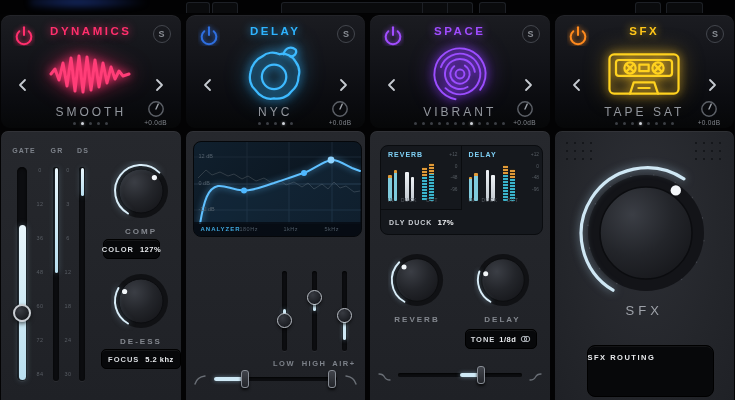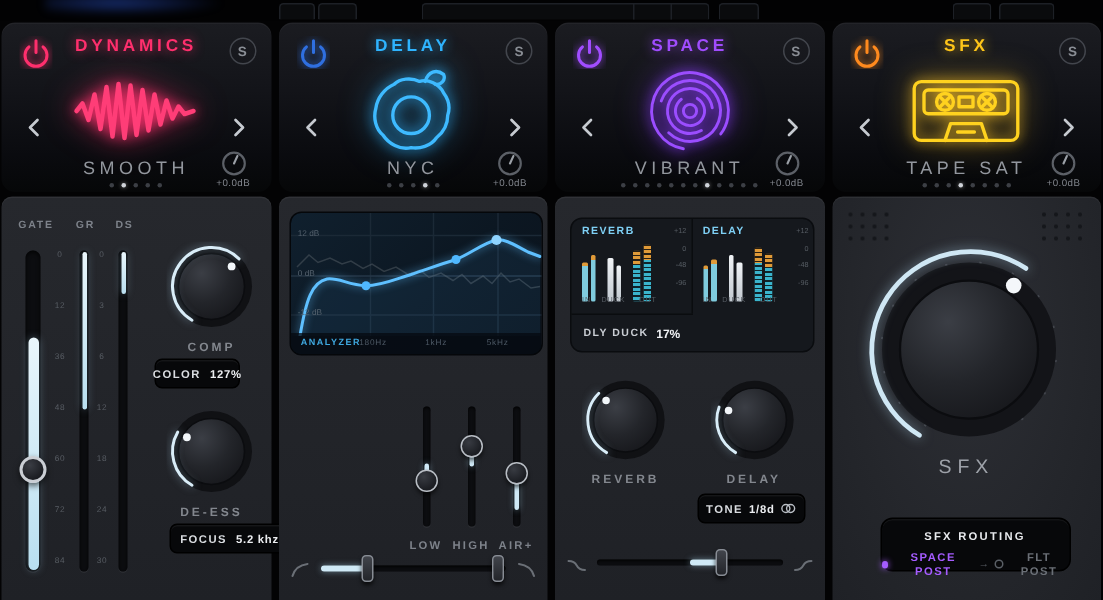--- a/index.html
+++ b/index.html
@@ -95,22 +95,22 @@
   .mfoot.last { border-right:none; }
   .mfoot .dl { font-size:7px; font-weight:bold; color:#c9cdd3; letter-spacing:1px; }
   .mfoot .dv { font-size:8px; font-weight:bold; color:#f0f2f5; }
   .knob-row { position:absolute; left:14px; right:14px; top:120px; display:flex; justify-content:space-between; }
   .kcol { width:66px; text-align:center; }
 
   
   .grille { position:absolute; top:8px; width:34px; height:22px;
             background-image:radial-gradient(circle, #15171b 1.3px, transparent 1.5px); background-size:8px 8px; }
   .sfx-label { position:absolute; left:0; right:0; top:172px; text-align:center; color:#9ea2a9; font-size:13px; letter-spacing:4px; }
-  .routing { position:absolute; left:32px; top:214px; width:127px; height:36px; background:#07080a; border-radius:8px;
-             border:1px solid #000; box-shadow:inset 0 1px 0 rgba(255,255,255,.05); text-align:center; }
+  .routing { position:absolute; left:32px; top:214px; width:127px; height:52px; background:#07080a; border-radius:8px;
+             border:1px solid #000; box-shadow:inset 0 1px 0 rgba(255,255,255,.05); text-align:left; }
   .routing .rt { margin-top:7px; font-size:7.5px; font-weight:bold; color:#e8eaed; letter-spacing:1.5px; }
   .routing .rr { margin-top:5px; display:flex; align-items:center; justify-content:center; gap:4px; }
   .rdot { width:5px; height:5px; border-radius:50%; background:#a55cff; box-shadow:0 0 4px #a55cff; }
   .rsrc { font-size:7.5px; font-weight:bold; color:#a55cff; letter-spacing:1px; }
   .rarr { font-size:7px; color:#5a5f66; }
   .rcirc { width:6px; height:6px; border-radius:50%; border:1.2px solid #5a5f66; }
   .rdst { font-size:7.5px; font-weight:bold; color:#6a6f76; letter-spacing:1px; }
 
   .abs { position:absolute; }
   svg { display:block; }
@@ -226,21 +226,21 @@
           <span class="v">127%</span>
         </div>
 
         <svg class="abs" style="left:110px;top:140px;" width="60" height="60" viewBox="0 0 60 60">
           <circle cx="30" cy="30" r="27" fill="#101114"></circle>
           <circle cx="30" cy="30" r="22" fill="url(#kg)" stroke="#0b0c0f" stroke-width="1"></circle>
           <path d="M17,52.5 A26,26 0 0 1 7.5,17" fill="none" stroke="#d9edf8" stroke-width="2" stroke-linecap="round" style="filter:drop-shadow(0 0 3px rgba(180,220,245,.5))"></path>
           <circle cx="13.6" cy="20.5" r="2.6" fill="#f2f6f9"></circle>
         </svg>
         <div class="knob-label" style="left:100px;width:80px;top:206px;">DE-ESS</div>
-        <div class="vbox" style="left:112px;width:80px;top:218px;align-items:center;">
+        <div class="vbox" style="left:100px;width:80px;top:218px;align-items:center;">
           <span class="p">FOCUS</span>
           <span class="v">5.2 khz</span>
         </div>
       </div>
     </div>
 
     <div class="module">
       <div class="hdr">
         <svg class="abs" style="left:12px;top:9px;" width="22" height="22" viewBox="0 0 24 24">
           <g stroke="#2f6fe0" stroke-width="2.2" stroke-linecap="round" fill="none" style="filter:drop-shadow(0 0 3px #2f6fe0)">
@@ -578,25 +578,18 @@
           </g>
           <circle cx="80" cy="80" r="58" fill="#131418"></circle>
           <circle cx="80" cy="80" r="46" fill="url(#kg)" stroke="#0b0c0f" stroke-width="1.5"></circle>
           <path d="M47,137.2 A66,66 0 1 1 117.9,25.9" fill="none" stroke="#cfe7f4" stroke-width="3.2" stroke-linecap="round" style="filter:drop-shadow(0 0 4px rgba(180,220,245,.55))"></path>
           <circle cx="109.8" cy="37.4" r="5.2" fill="#f4f7fa"></circle>
         </svg>
         <div class="sfx-label">SFX</div>
 
         <div class="routing">
           <div class="rt">SFX ROUTING</div>
-          <div class="rr">
-            <span class="rdot"></span>
-            <span class="rsrc">SPACE POST</span>
-            <span class="rarr">→</span>
-            <span class="rcirc"></span>
-            <span class="rdst">FLT POST</span>
-          </div>
         </div>
       </div>
     </div>
 
   </div>
 </div>
 
 </body></html>

